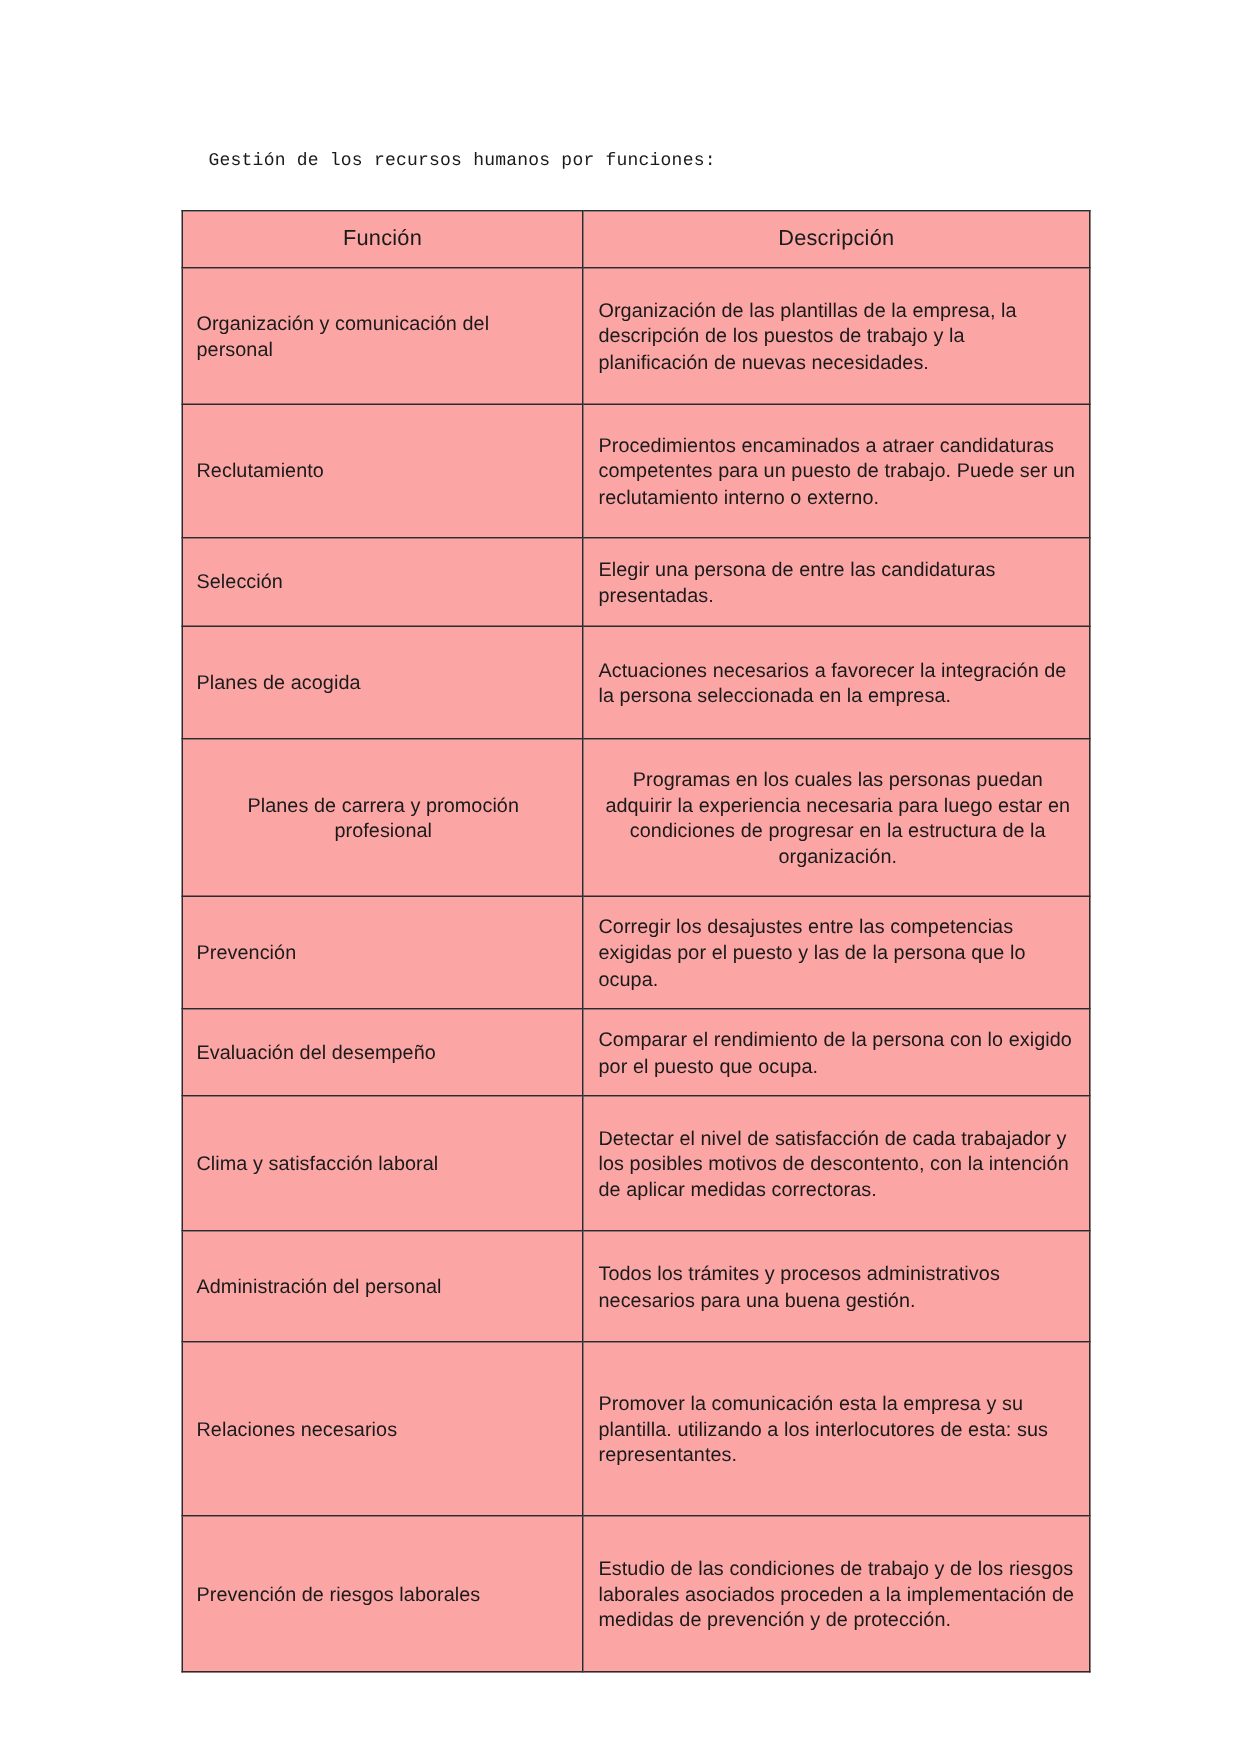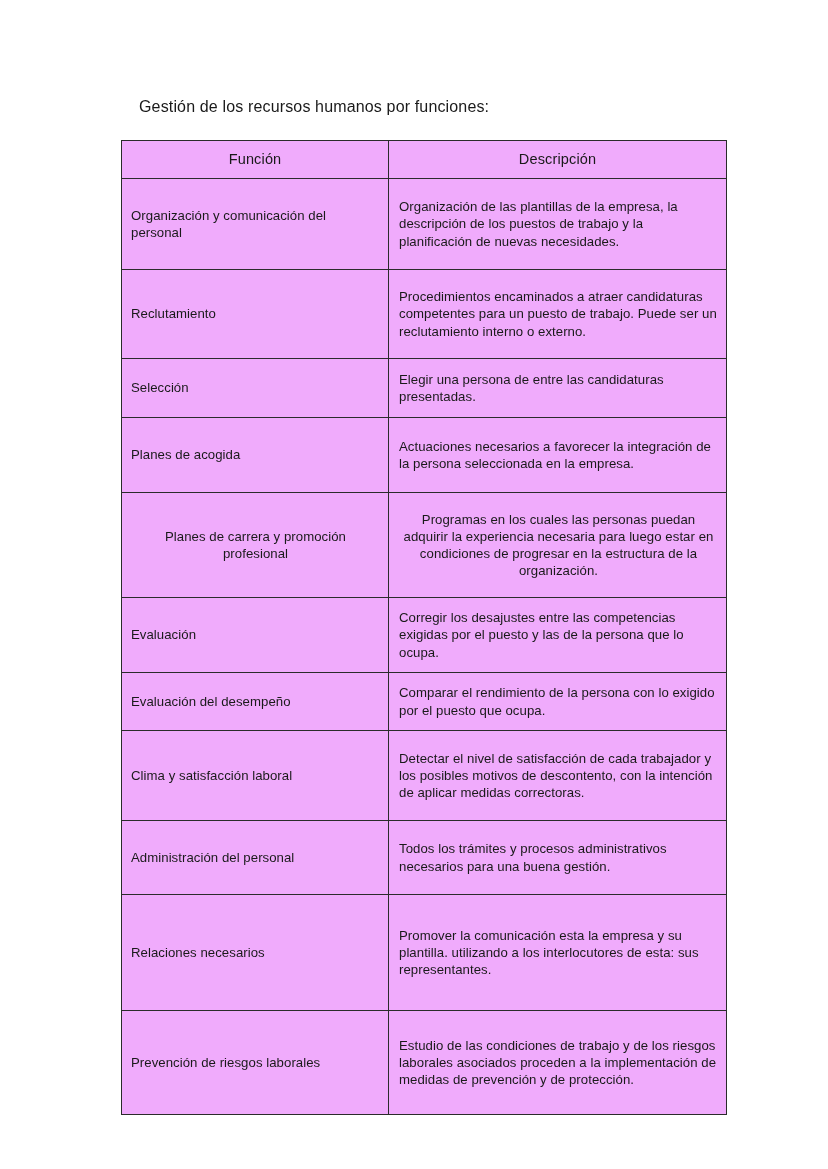--- a/index.html
+++ b/index.html
@@ -21,45 +21,46 @@
   .page {
     position: absolute;
     inset: 0;
     background: #ffffff;
   }
 
   .doc-title {
     position: absolute;
     left: 139px;
     top: 97px;
-    font-size: 16px;
+    font-size: 12px;
     line-height: 20px;
     letter-spacing: 0.15px;
     color: #1a1a1a;
     white-space: nowrap;
+    font-family: Liberation Mono, monospace;
   }
 
   .hr-table {
     position: absolute;
     left: 121px;
     top: 140px;
     width: 605px;
     border-collapse: collapse;
     table-layout: fixed;
     background: #ffffff;
   }
 
   .hr-table col.col-funcion { width: 267px; }
   .hr-table col.col-descripcion { width: 338px; }
 
   .hr-table th,
   .hr-table td {
     border: 1.5px solid #2b2b2b;
     vertical-align: middle;
-    background: #f0abfc;
+    background: #fca5a5;
   }
 
   .hr-table thead th {
     text-align: center;
     font-weight: normal;
     font-size: 14.5px;
     line-height: 19px;
     letter-spacing: 0.15px;
     height: 31px;
     padding: 3px 6px;
@@ -155,21 +156,21 @@
         <tr data-row="4">
           <td class="cell-funcion">
             <span class="cell-text">Planes de carrera y promoción profesional</span>
           </td>
           <td class="cell-descripcion">
             <span class="cell-text">Programas en los cuales las personas puedan adquirir la experiencia necesaria para luego estar en condiciones de progresar en la estructura de la organización.</span>
           </td>
         </tr>
         <tr data-row="5">
           <td class="cell-funcion">
-            <span class="cell-text">Evaluación</span>
+            <span class="cell-text">Prevención</span>
           </td>
           <td class="cell-descripcion">
             <span class="cell-text">Corregir los desajustes entre las competencias exigidas por el puesto y las de la persona que lo ocupa.</span>
           </td>
         </tr>
         <tr data-row="6">
           <td class="cell-funcion">
             <span class="cell-text">Evaluación del desempeño</span>
           </td>
           <td class="cell-descripcion">

